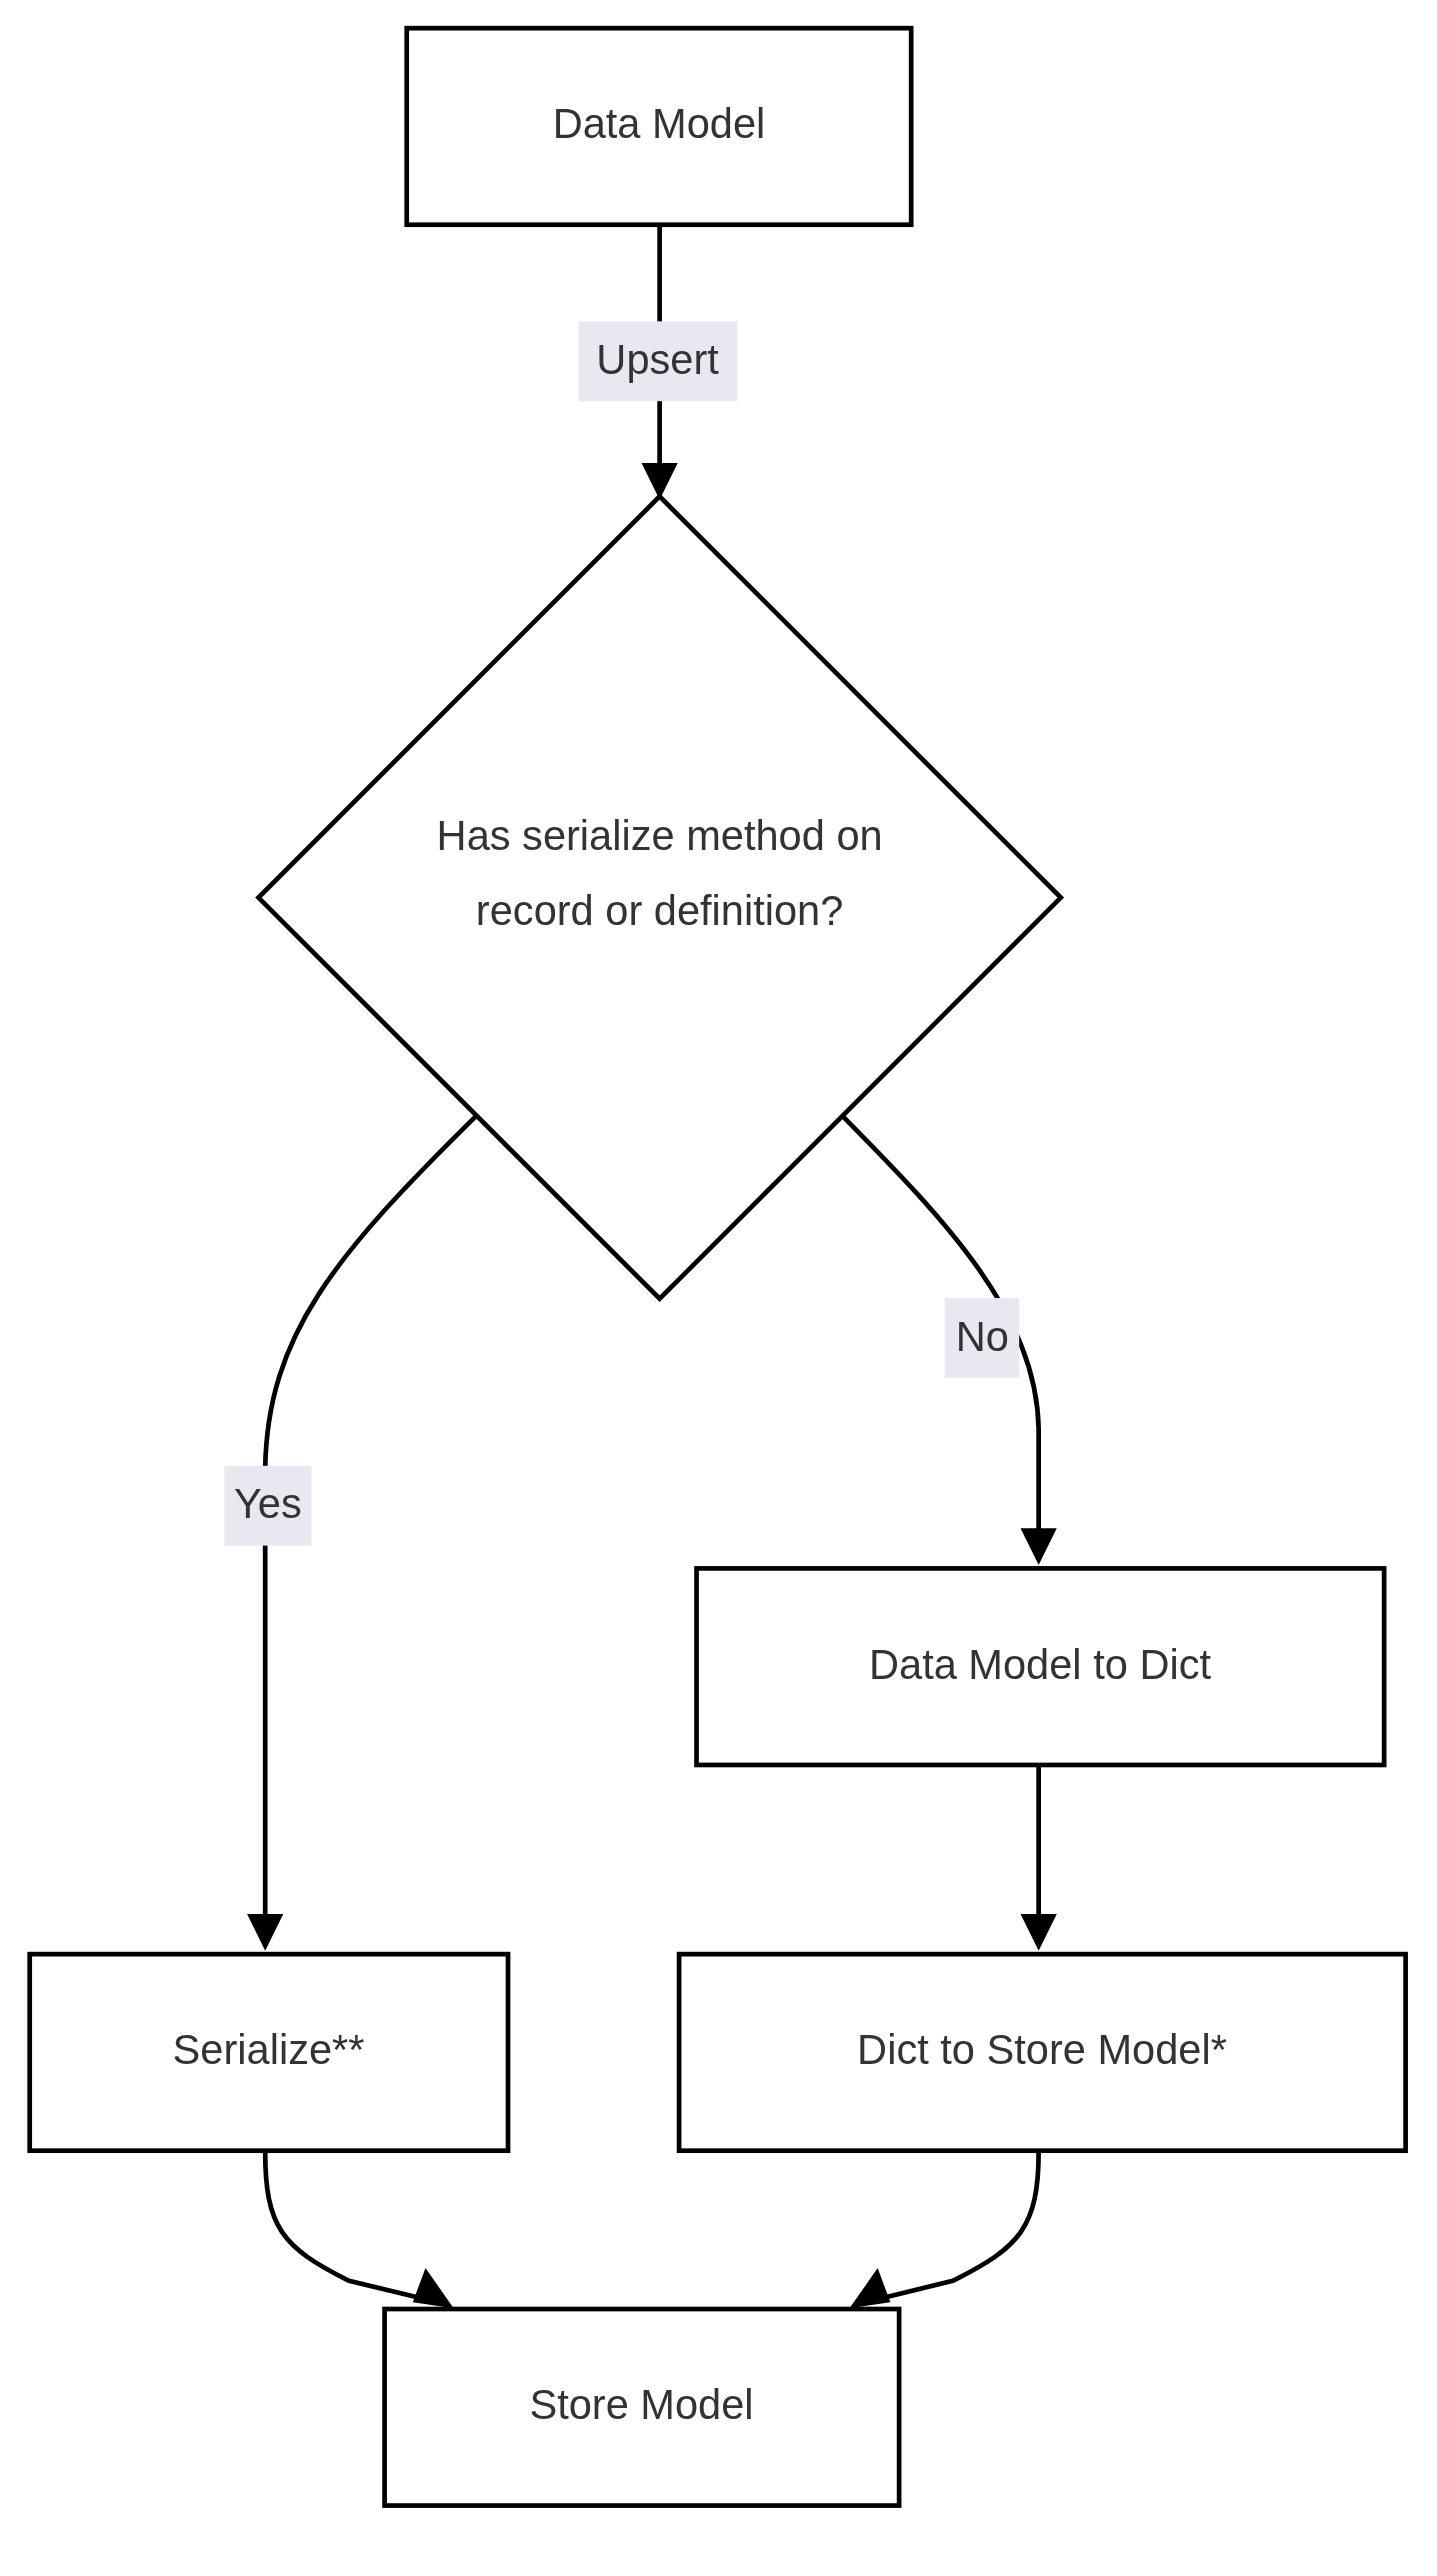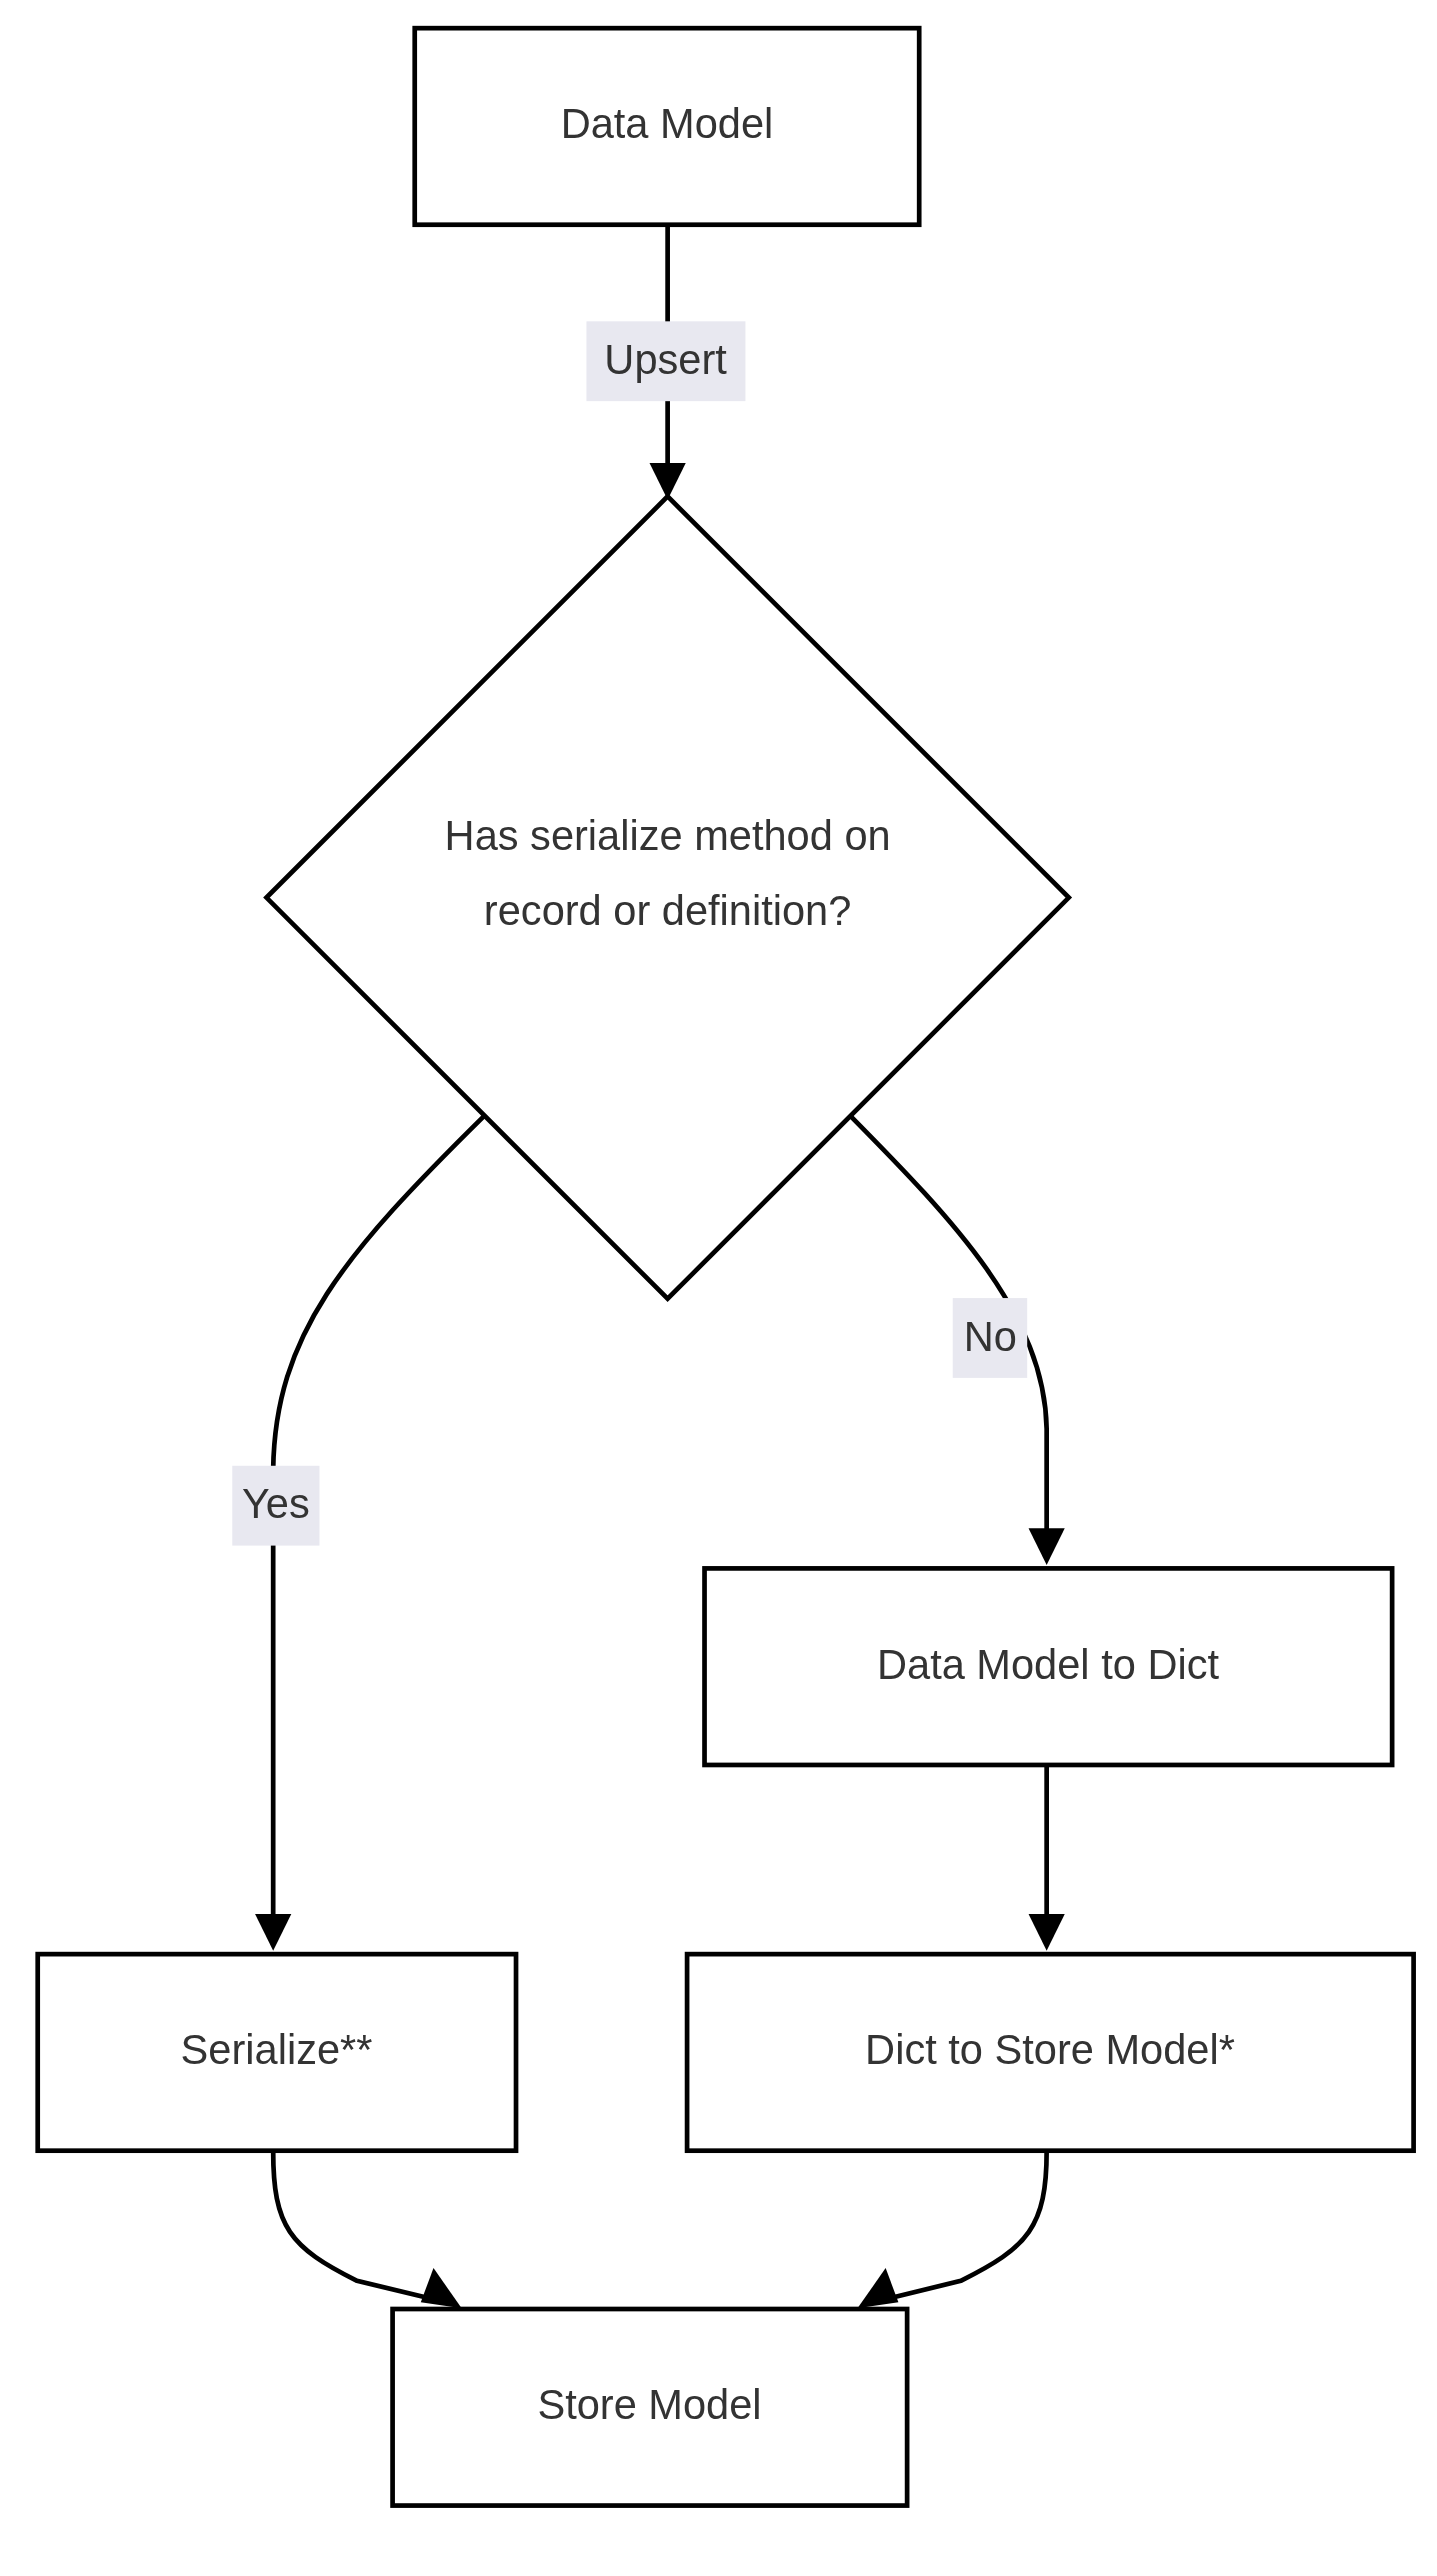--- a/index.html
+++ b/index.html
@@ -12,21 +12,20 @@
     width: 1438px;
     height: 2576px;
     overflow: hidden;
     font-family: "Liberation Sans", "DejaVu Sans", sans-serif;
   }
   #flowchart-root {
     position: relative;
     width: 1192px;
     height: 2576px;
     background: #ffffff;
-    padding-left: 8px;
   }
   svg.diagram {
     display: block;
     width: 1438px;
     height: 2576px;
   }
   .node-shape {
     fill: #ffffff;
     stroke: #000000;
     stroke-width: 7;

